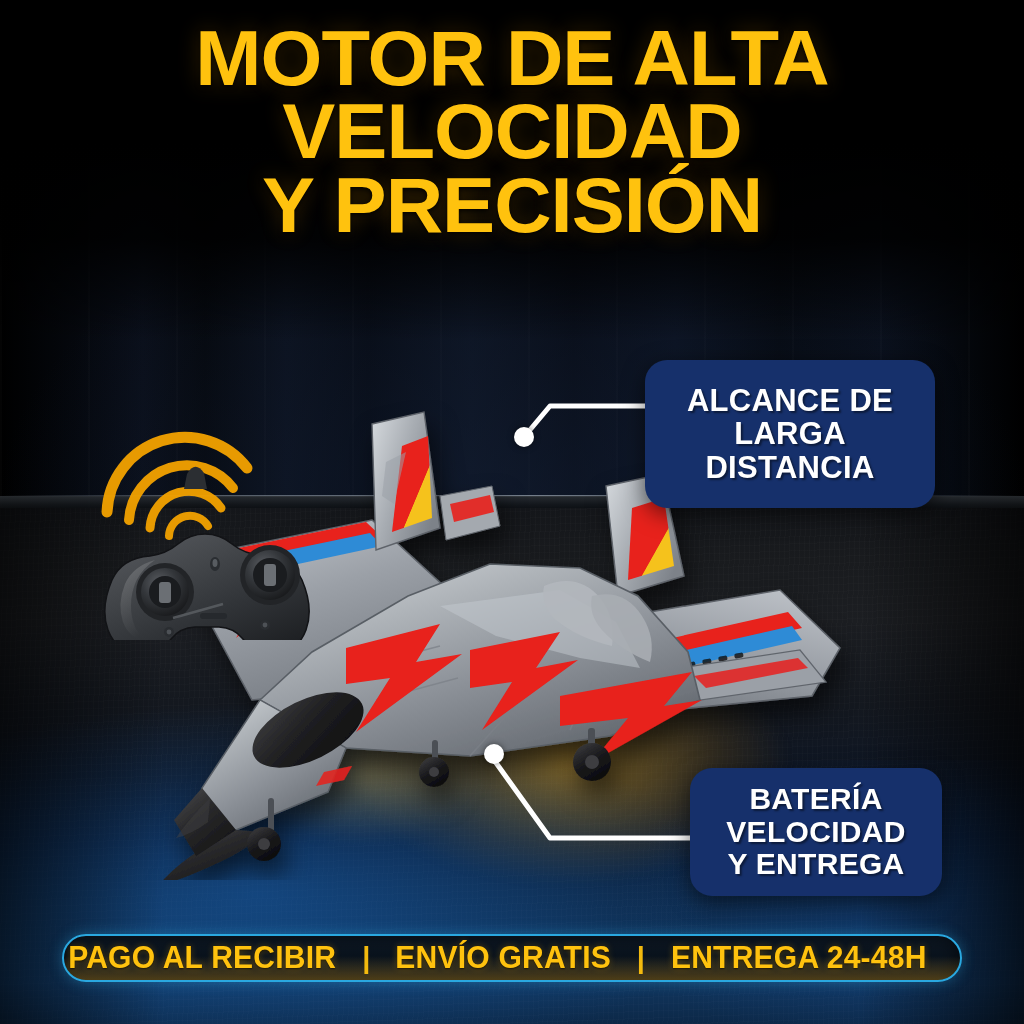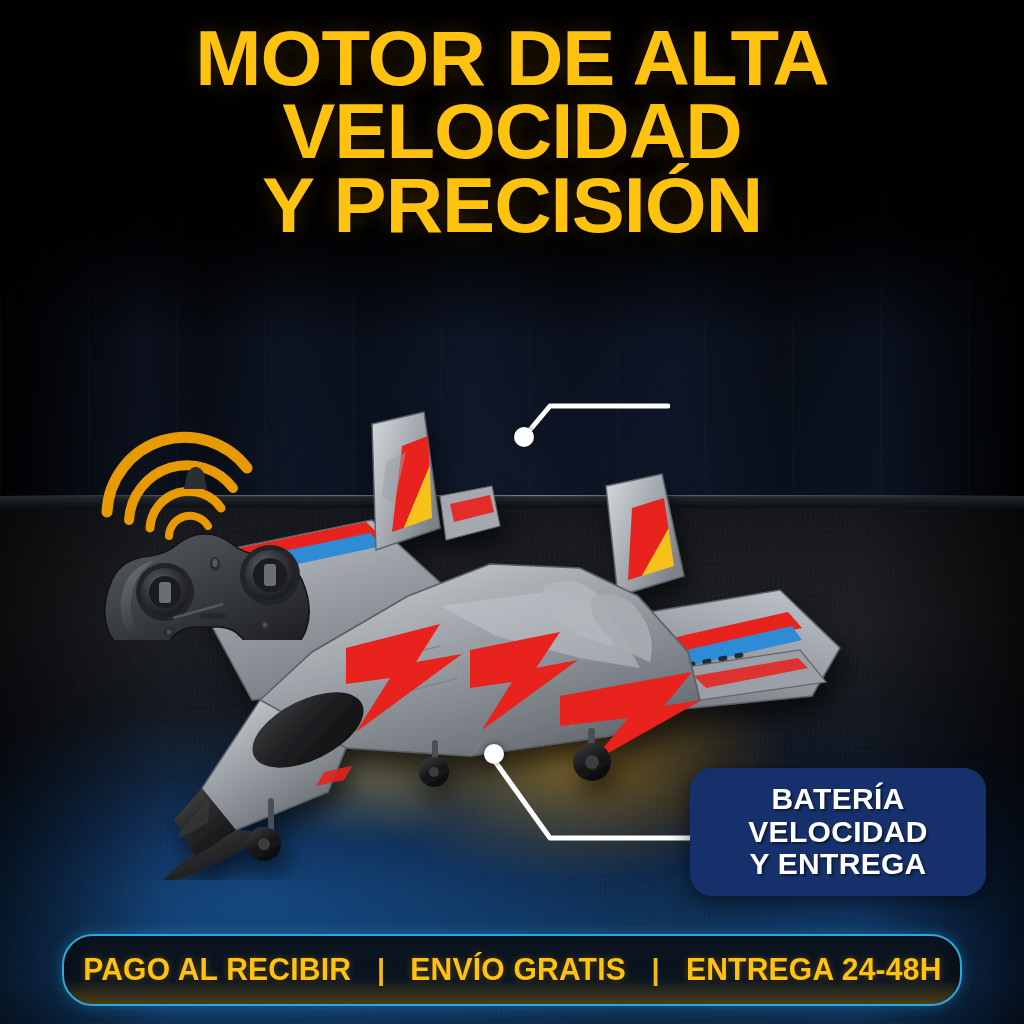--- a/index.html
+++ b/index.html
@@ -133,21 +133,21 @@
   .badge span {
     display:block;
     text-shadow:2px 2px 2px rgba(0,0,0,.45);
     letter-spacing:.3px;
   }
   #badge-range {
     left:645px; top:360px; width:290px; height:148px;
     font-size:31px;
   }
   #badge-battery {
-    left:690px; top:768px; width:296px; height:128px;
+    left:690px; top:768px; width:252px; height:128px;
     font-size:30px;
   }
 
   
   .leader { position:absolute; z-index:27; pointer-events:none; }
   .dot {
     position:absolute; z-index:29;
     width:20px; height:20px; border-radius:50%;
     background:#fff;
     box-shadow:0 0 6px rgba(0,0,0,.5);
@@ -156,26 +156,26 @@
   #dot-battery { left:484px; top:744px; }
 
   
   #remote { position:absolute; left:95px; top:360px; width:270px; height:280px; z-index:20; }
 
   
   #jet { position:absolute; left:140px; top:400px; width:720px; height:480px; z-index:18; }
 
   
   #bottom-banner {
-    position:absolute; left:62px; top:934px; width:900px; height:72px;
+    position:absolute; left:62px; top:934px; width:900px; height:48px;
     border-radius:31px;
     background:linear-gradient(180deg,#0d1824 0%, #0a131d 45%, #101a24 100%);
     border:2px solid #2aa8e0;
     box-shadow:0 0 14px rgba(42,168,224,.35), inset 0 0 18px rgba(0,0,0,.6);
-    display:flex; align-items:center; justify-content:center;
+    display:flex; align-items:center; justify-content:flex-start;
     z-index:32;
     overflow:hidden;
   }
   #bottom-banner::after {
     content:"";
     position:absolute; left:0; bottom:-2px; width:100%; height:26px;
     background:linear-gradient(180deg, rgba(0,0,0,0) 0%, rgba(214,150,20,.35) 100%);
     pointer-events:none;
   }
   .banner-inner {
@@ -449,20 +449,25 @@
     <path d="M14 12 L70 90 L228 90" fill="none" stroke="#fff" stroke-width="5" stroke-linejoin="round" stroke-linecap="round"></path>
   </svg>
   <div class="dot" id="dot-battery"></div>
 
   <div class="headline">
     <span class="hl hl1">MOTOR DE ALTA</span>
     <span class="hl hl2">VELOCIDAD</span>
     <span class="hl hl3">Y PRECISIÓN</span>
   </div>
 
+  <div class="badge" id="badge-range">
+    <span>ALCANCE DE</span>
+    <span>LARGA</span>
+    <span>DISTANCIA</span>
+  </div>
 
   <div class="badge" id="badge-battery">
     <span>BATERÍA</span>
     <span>VELOCIDAD</span>
     <span>Y ENTREGA</span>
   </div>
 
   <div id="bottom-banner">
     <div class="banner-inner">
       <span class="banner-item">PAGO AL RECIBIR</span>

